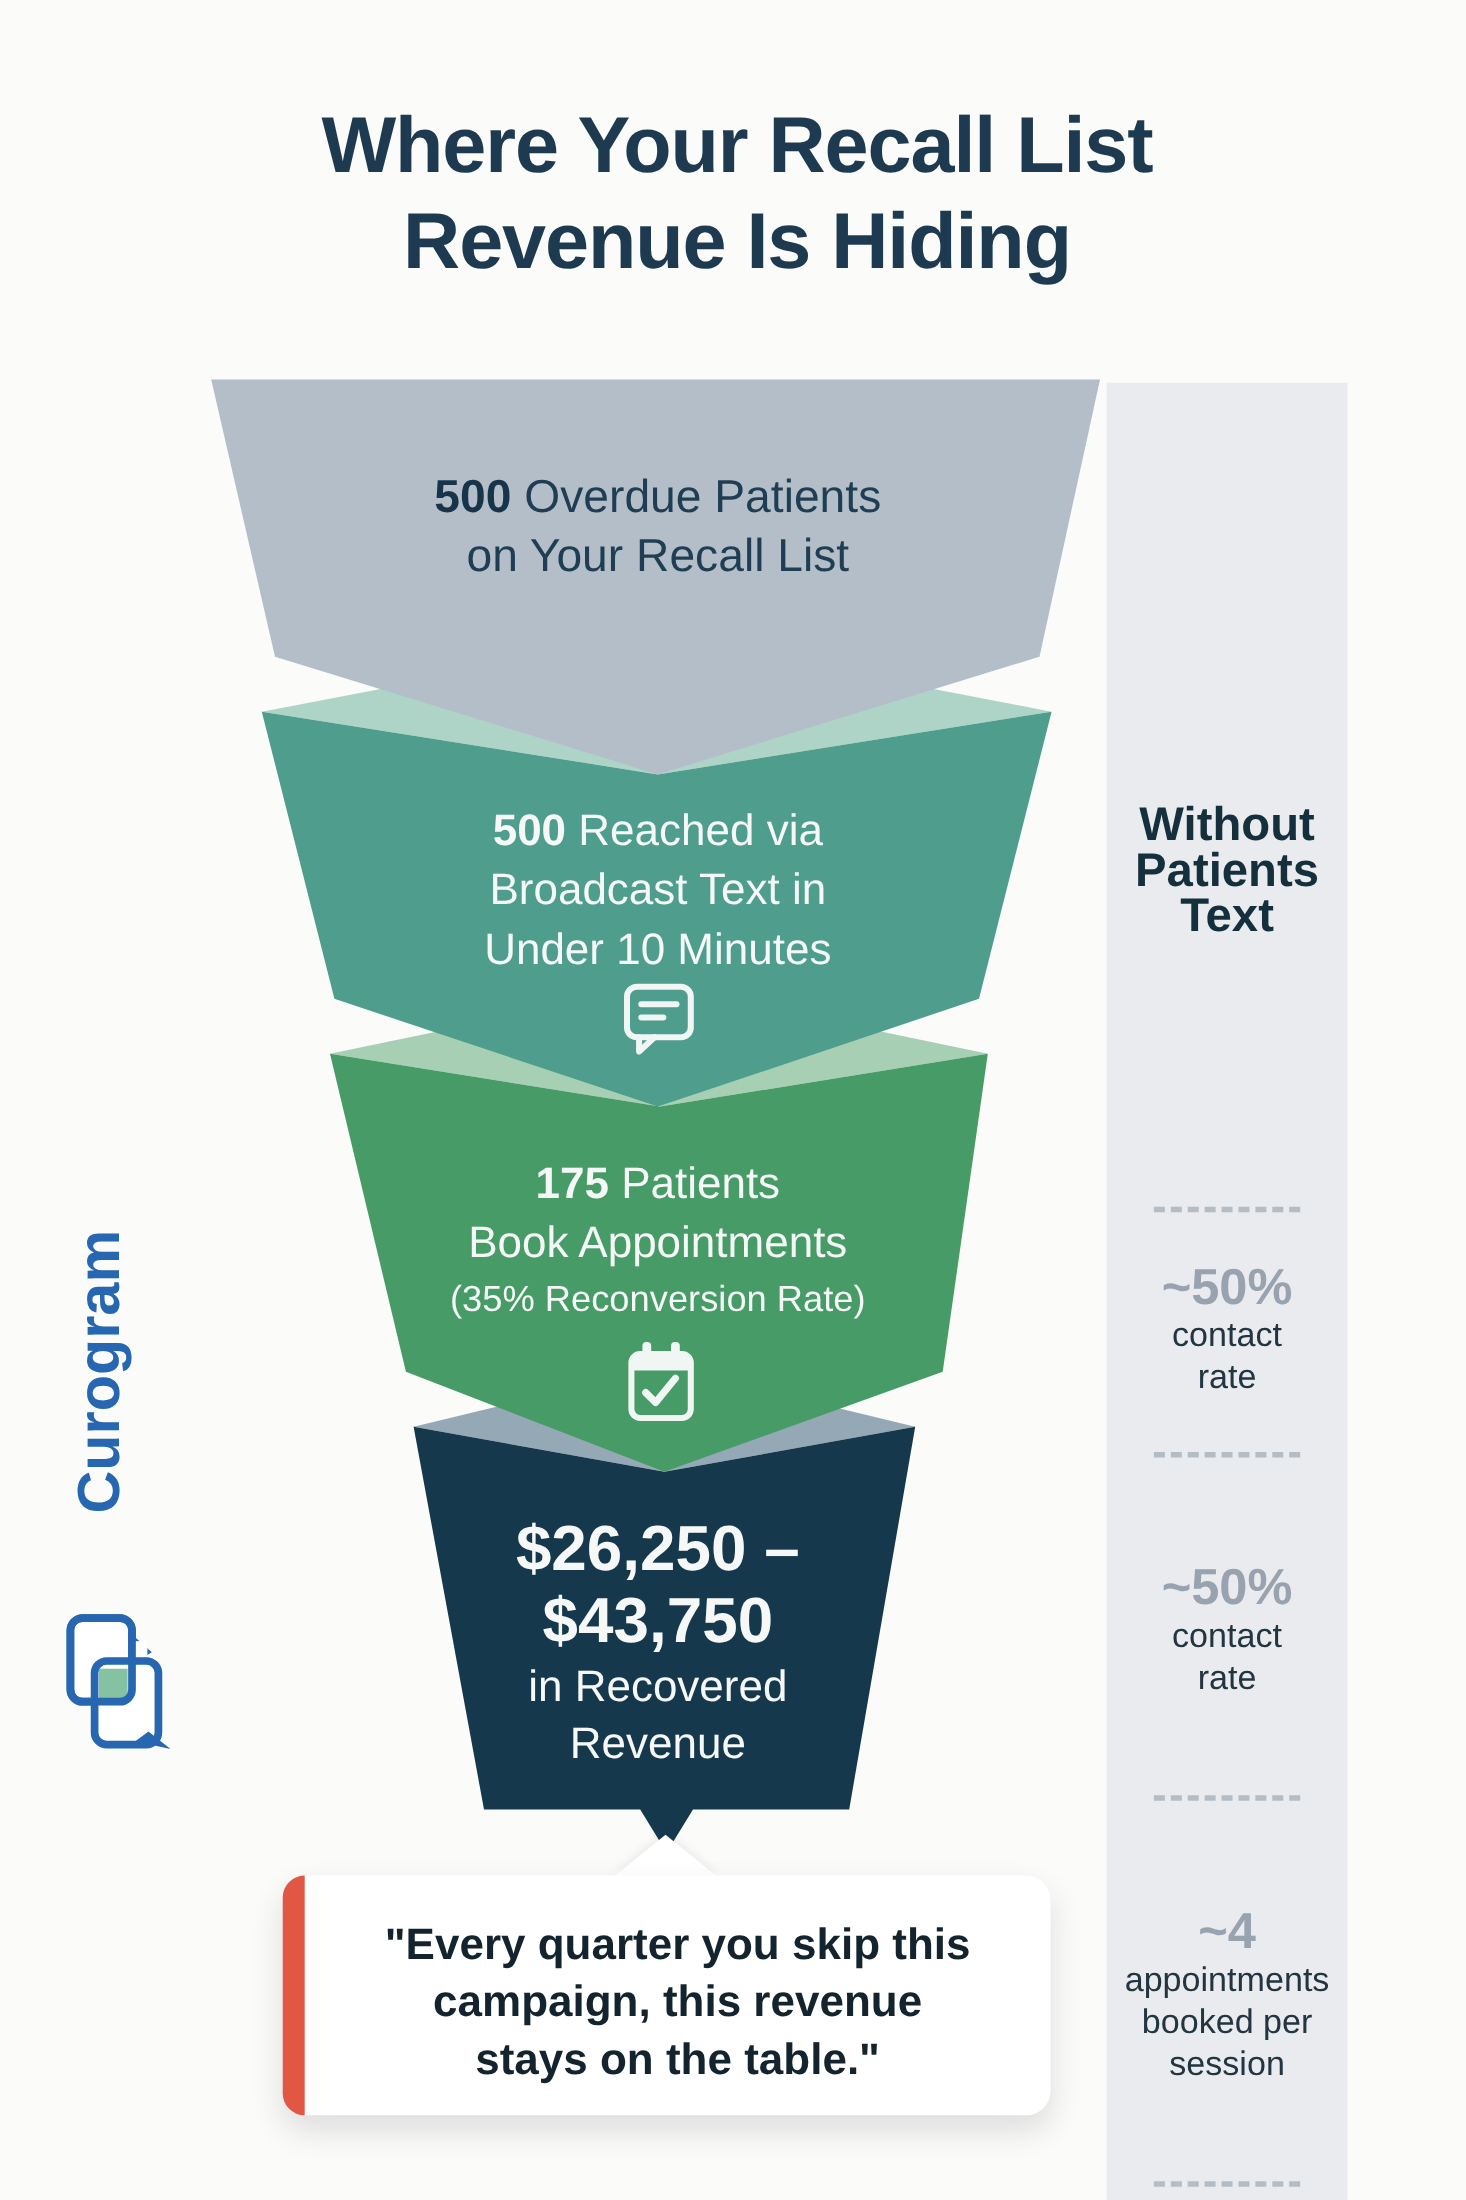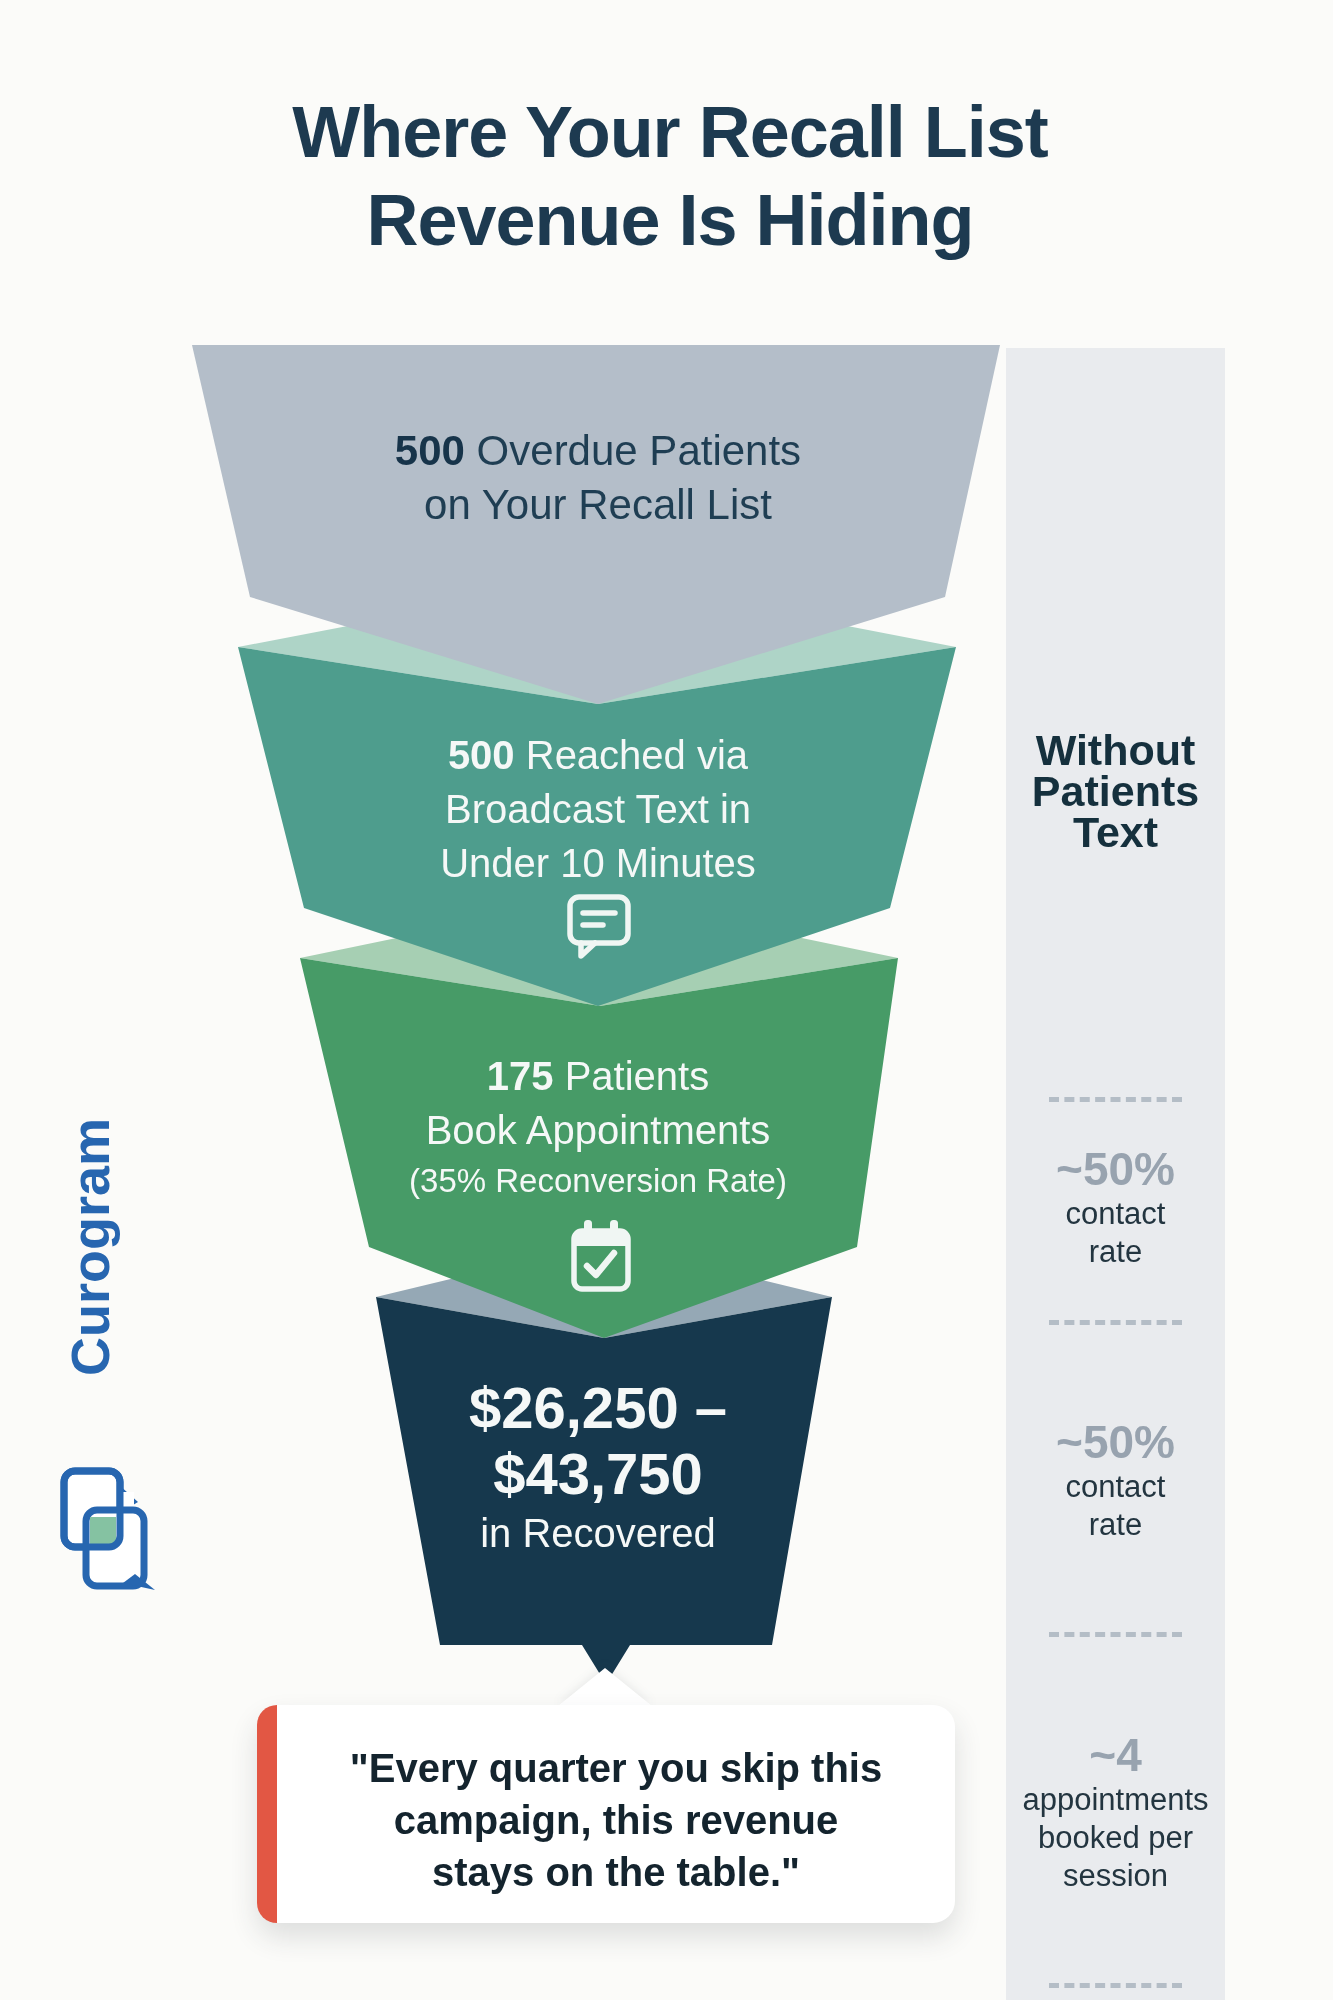--- a/index.html
+++ b/index.html
@@ -137,20 +137,21 @@
     <path d="M4 21 q0-8 8-8 h38 q8 0 8 8 v7 H4 Z" fill="#f0f6f3"></path>
     <rect x="14" y="2" width="8" height="14" rx="3.5" fill="#f0f6f3"></rect>
     <rect x="40" y="2" width="8" height="14" rx="3.5" fill="#f0f6f3"></rect>
     <polyline points="17,48 26,57 44,35" fill="none" stroke="#f0f6f3" stroke-width="6.5" stroke-linecap="round" stroke-linejoin="round"></polyline>
   </svg>
 
   <div class="stage-label lab4">
     <span class="big">$26,250 –</span>
     <span class="big">$43,750</span>
     <span class="small">in Recovered</span>
+    <span class="small">Revenue</span>
   </div>
 
   <div class="sidebar">
     <div class="block sb-heading">
       <div>Without</div>
       <div>Patients</div>
       <div>Text</div>
     </div>
 
     <div class="divider div1"></div>

